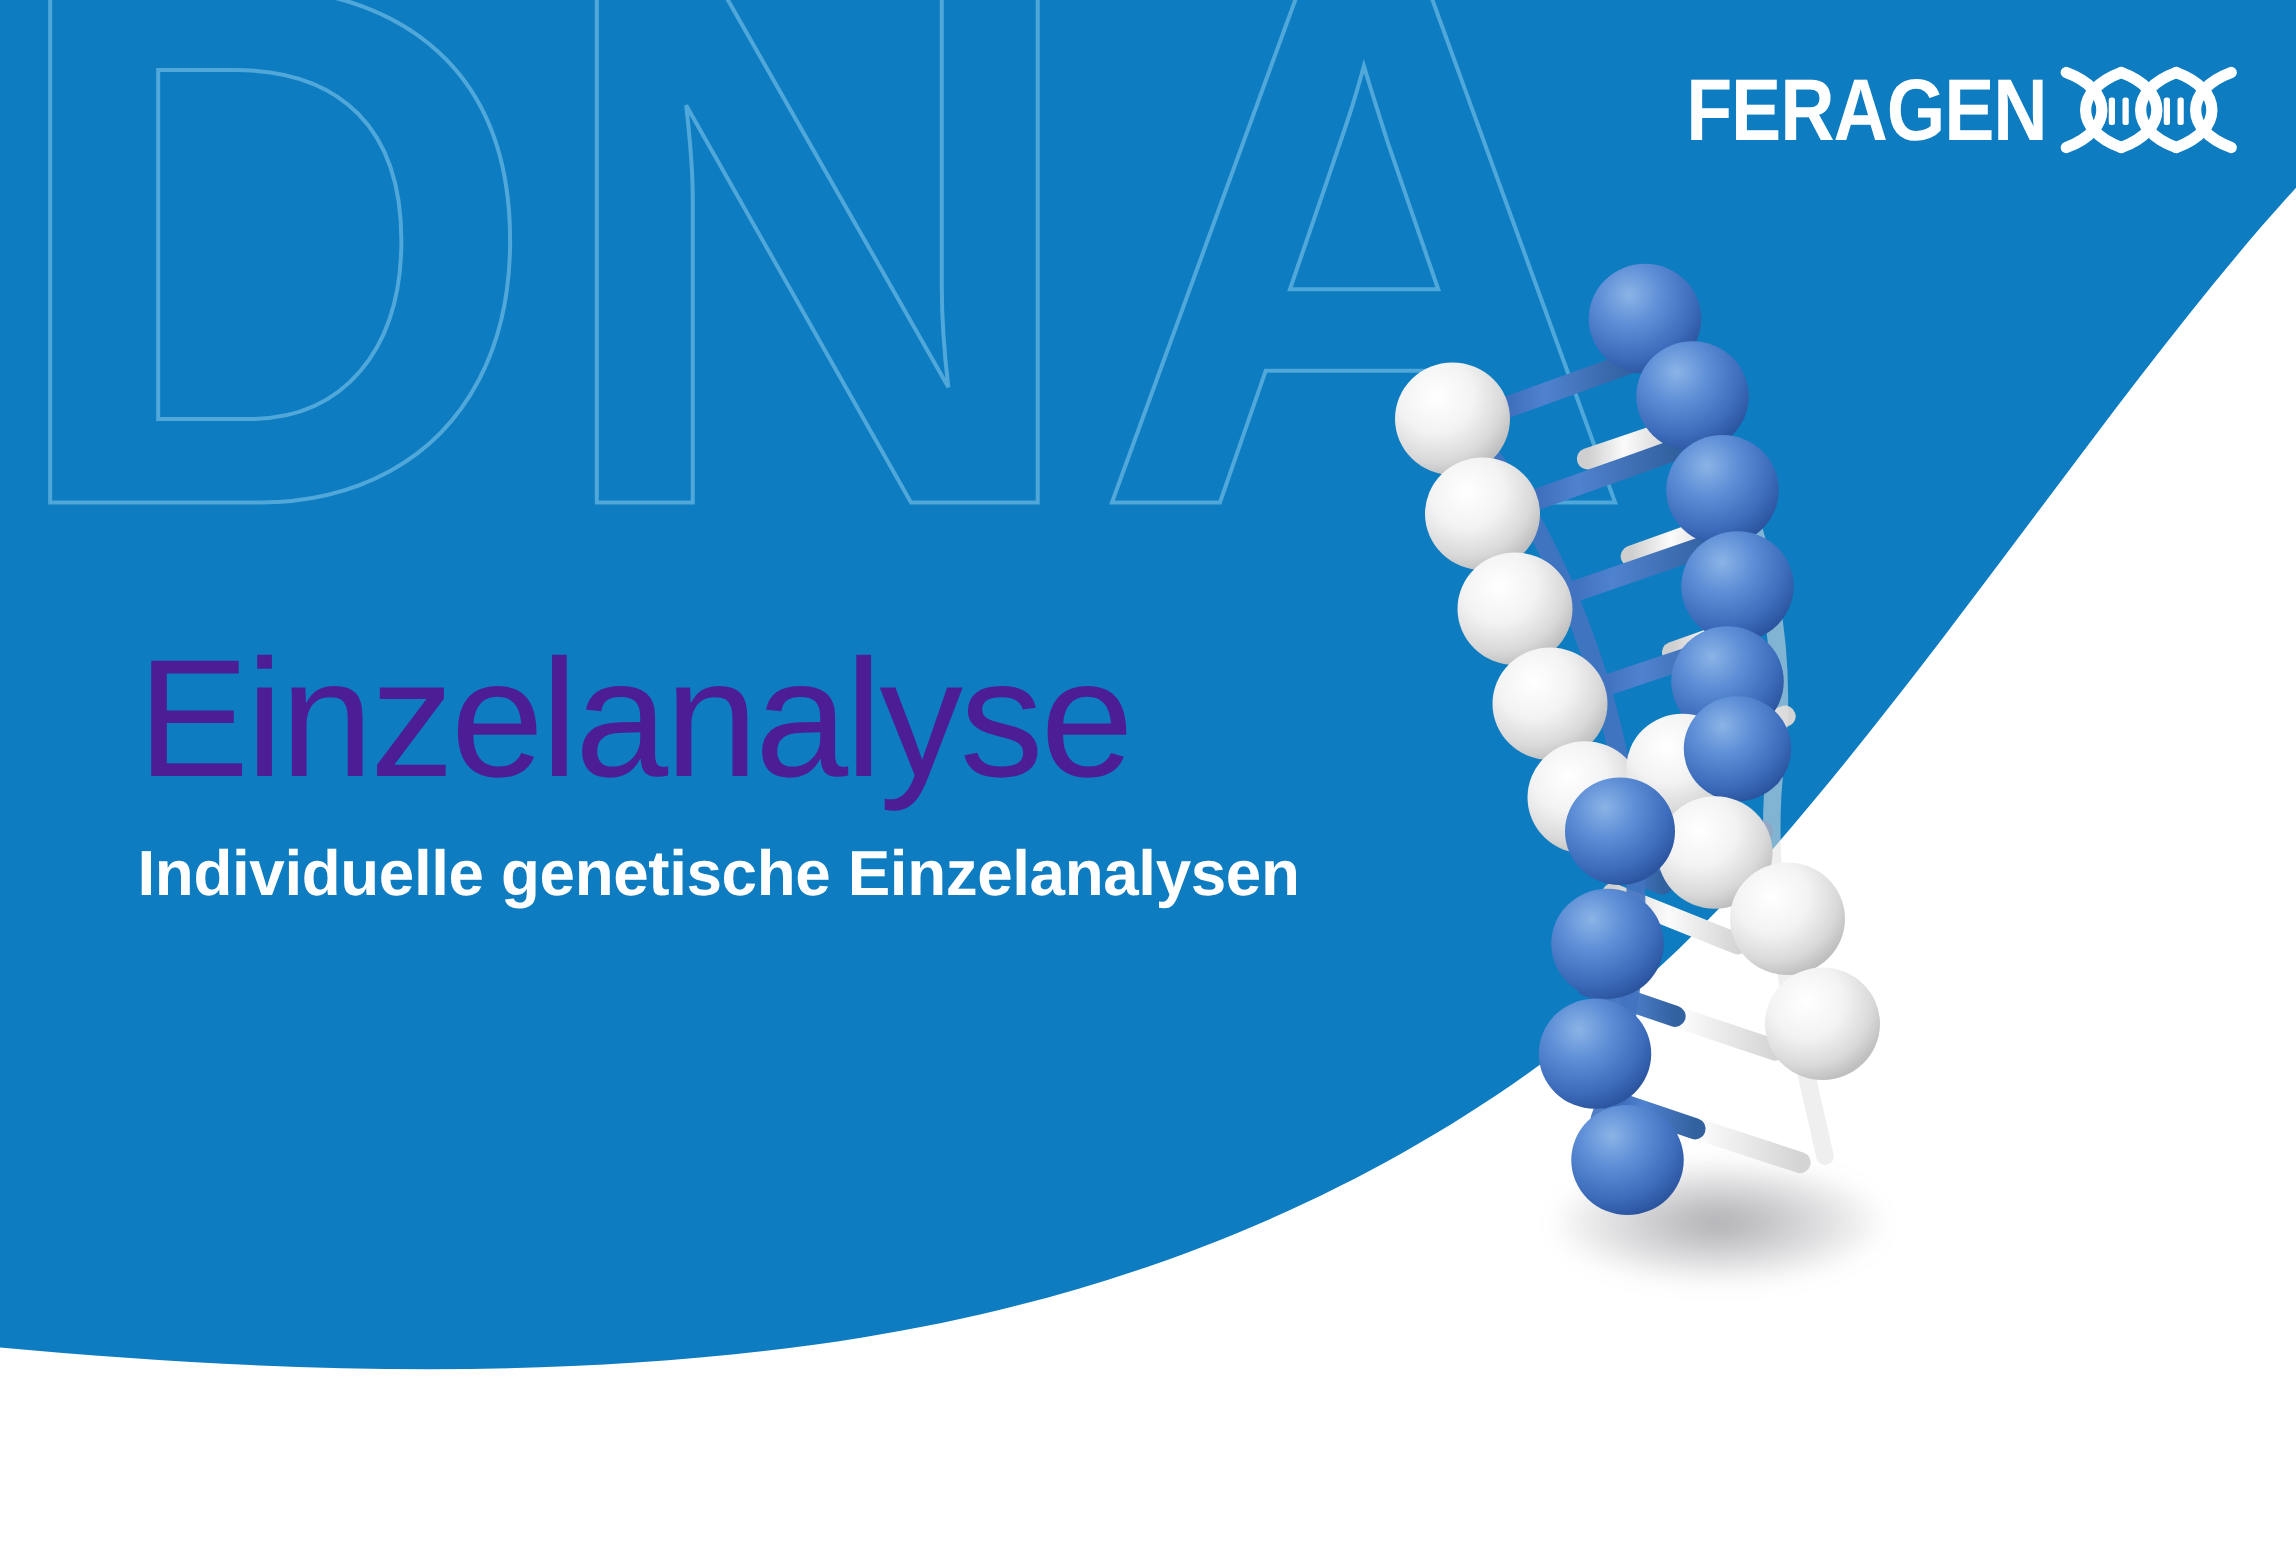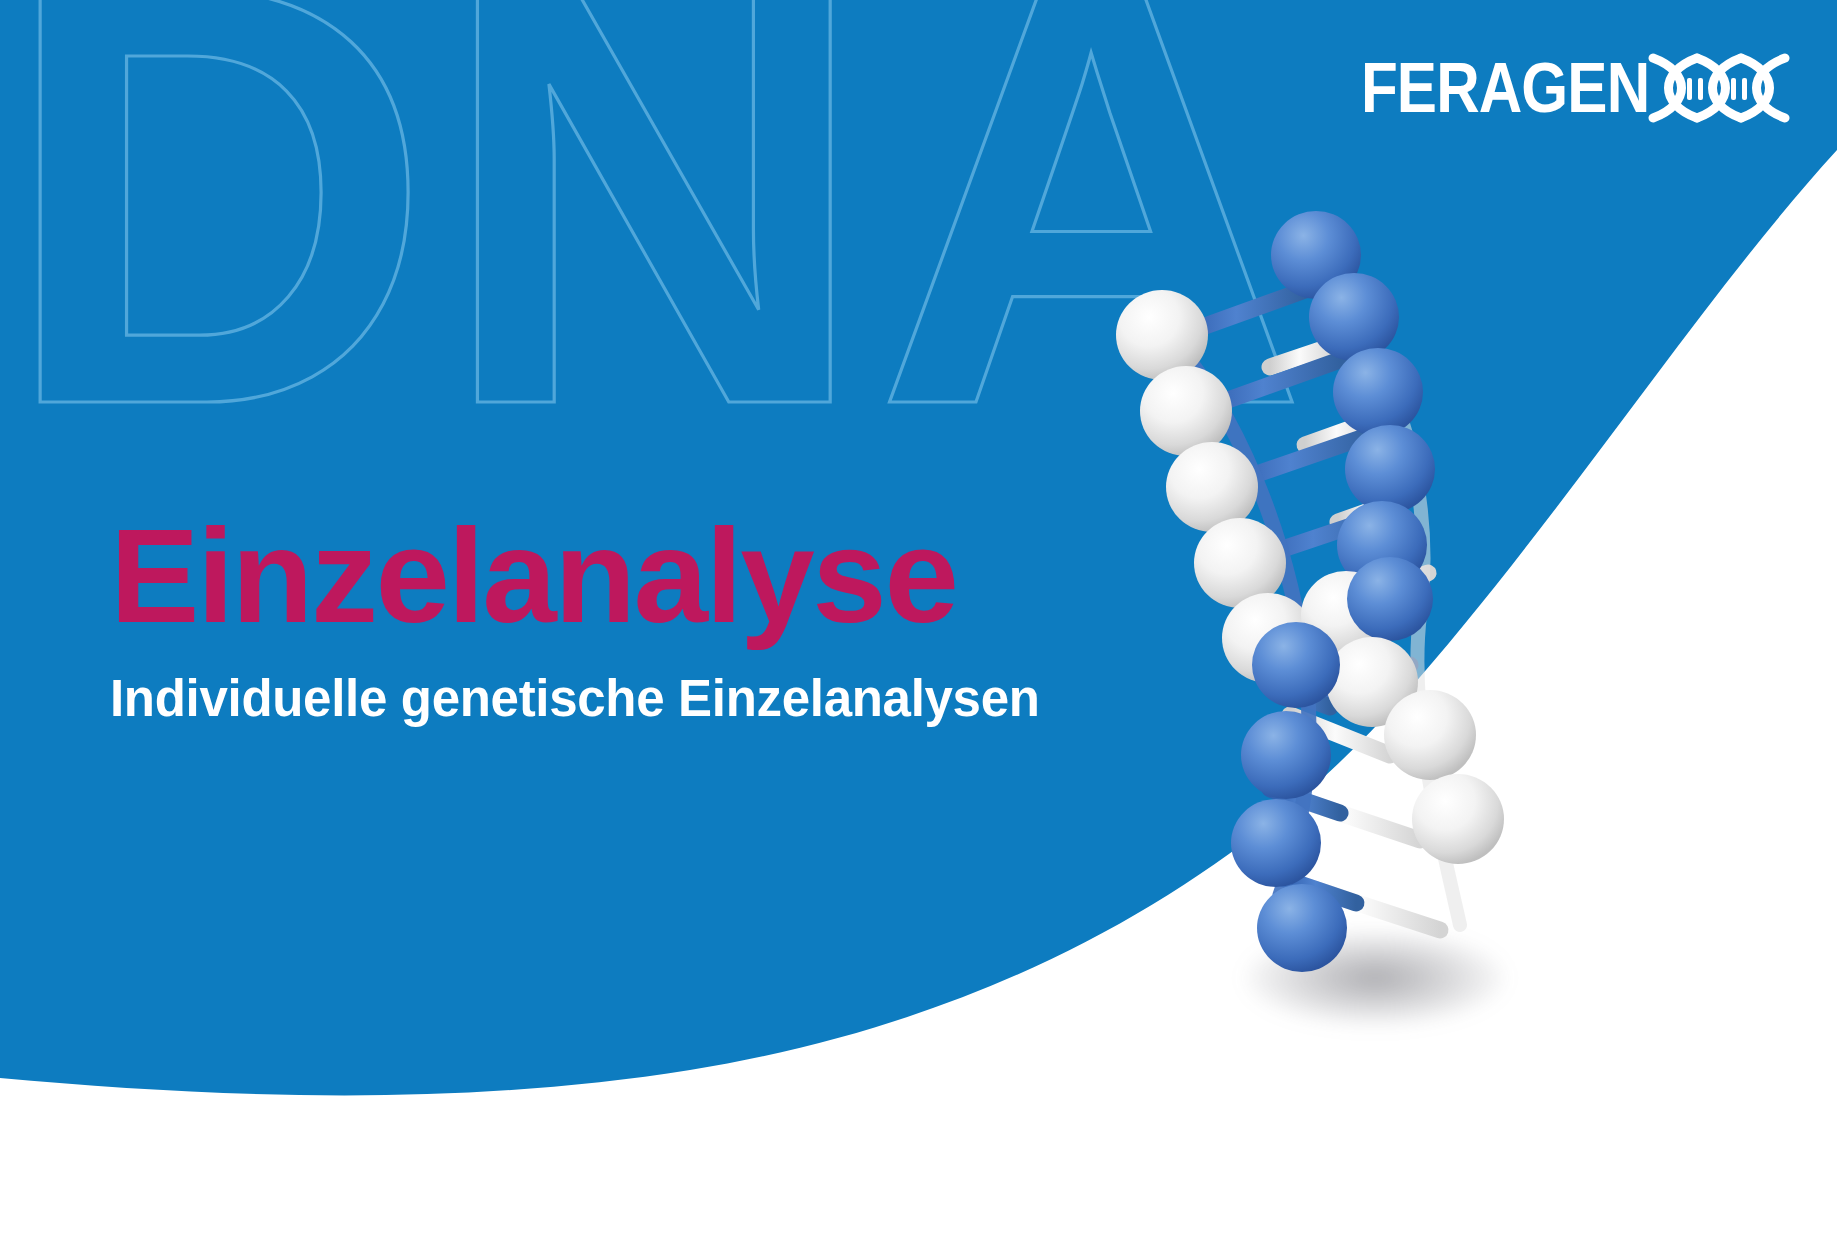--- a/index.html
+++ b/index.html
@@ -48,21 +48,21 @@
     opacity: .78;
   }
 
   
   .logo {
     position: absolute;
     right: 40px;
     top: 52px;
     display: flex;
     align-items: center;
-    gap: 2px;
+    gap: 14px;
     height: 72px;
   }
   .logo-word {
     color: #ffffff;
     font-family: "Liberation Sans Narrow", "Liberation Sans", sans-serif;
     font-weight: 700;
     font-size: 70px;
     line-height: 70px;
     letter-spacing: -1px;
     transform: scaleX(0.86);
@@ -75,23 +75,23 @@
   }
 
   
   .copy {
     position: absolute;
     left: 110px;
     top: 508px;
     width: 1060px;
   }
   .headline {
-    color: #be185d;
-    font-family: "Liberation Sans", sans-serif;
-    font-weight: 700;
+    color: #4c1d95;
+    font-family: "Liberation Sans", sans-serif;
+    font-weight: 400;
     font-size: 134px;
     line-height: 1.02;
     letter-spacing: -2.5px;
     margin: 0;
     white-space: nowrap;
   }
   .subline {
     color: #ffffff;
     font-family: "Liberation Sans", sans-serif;
     font-weight: 700;

